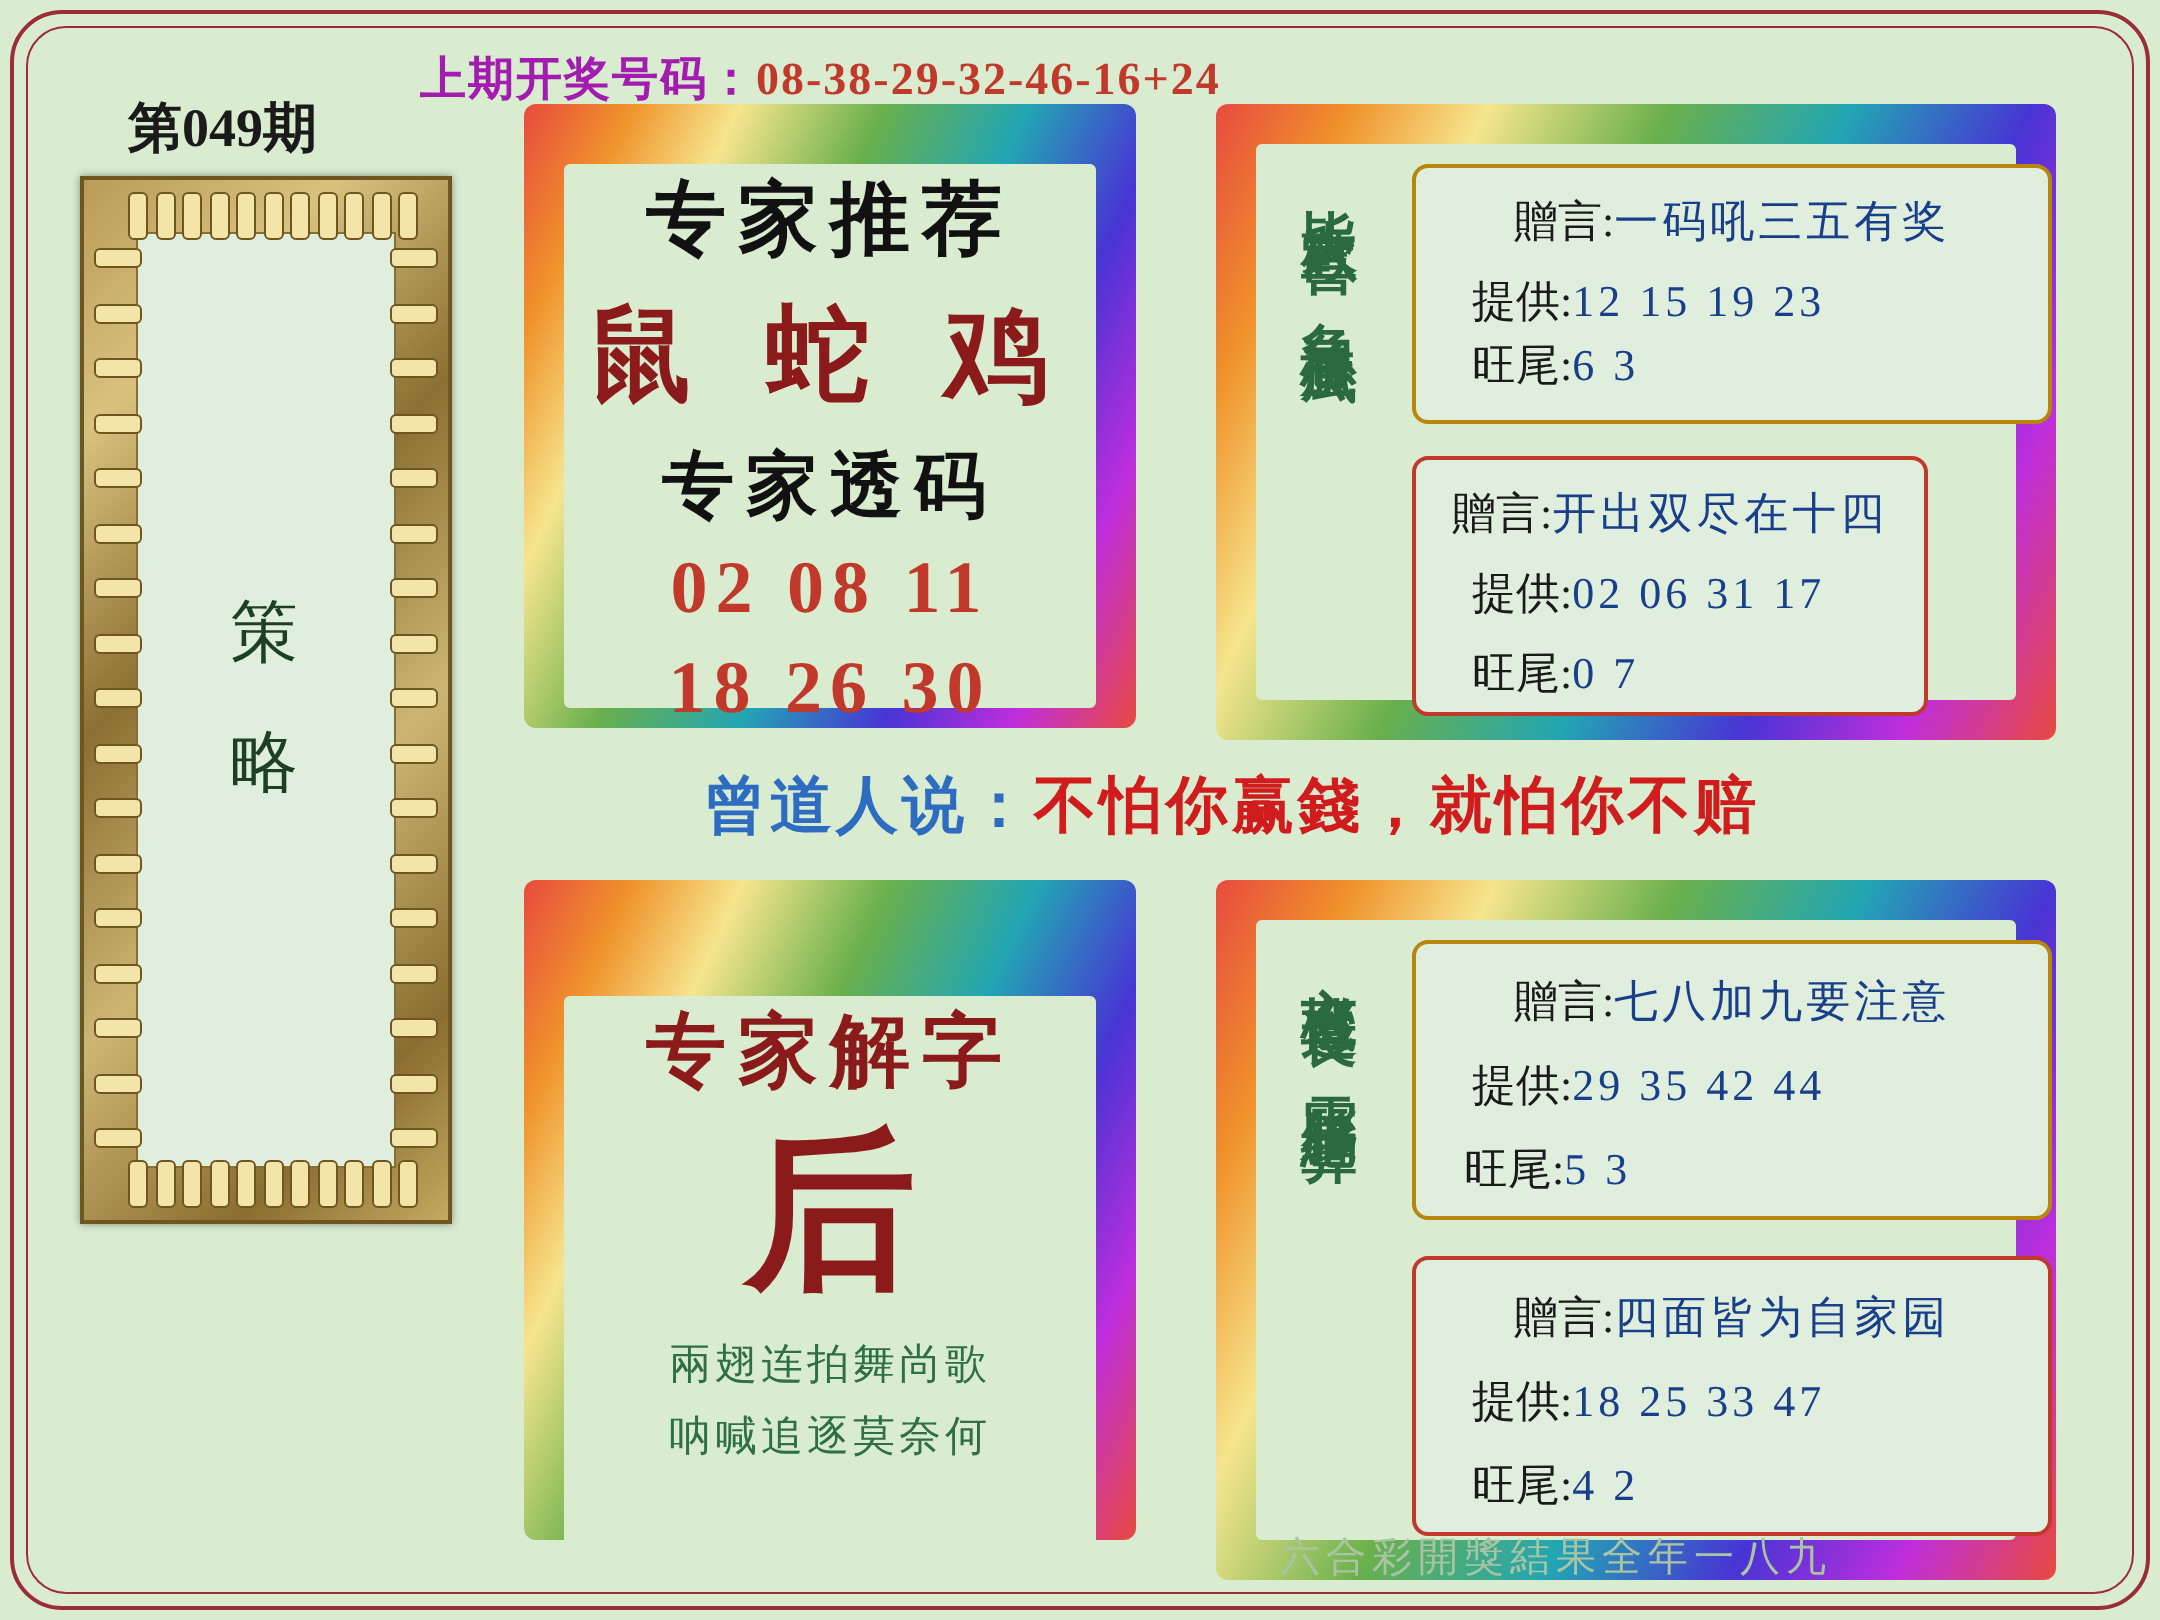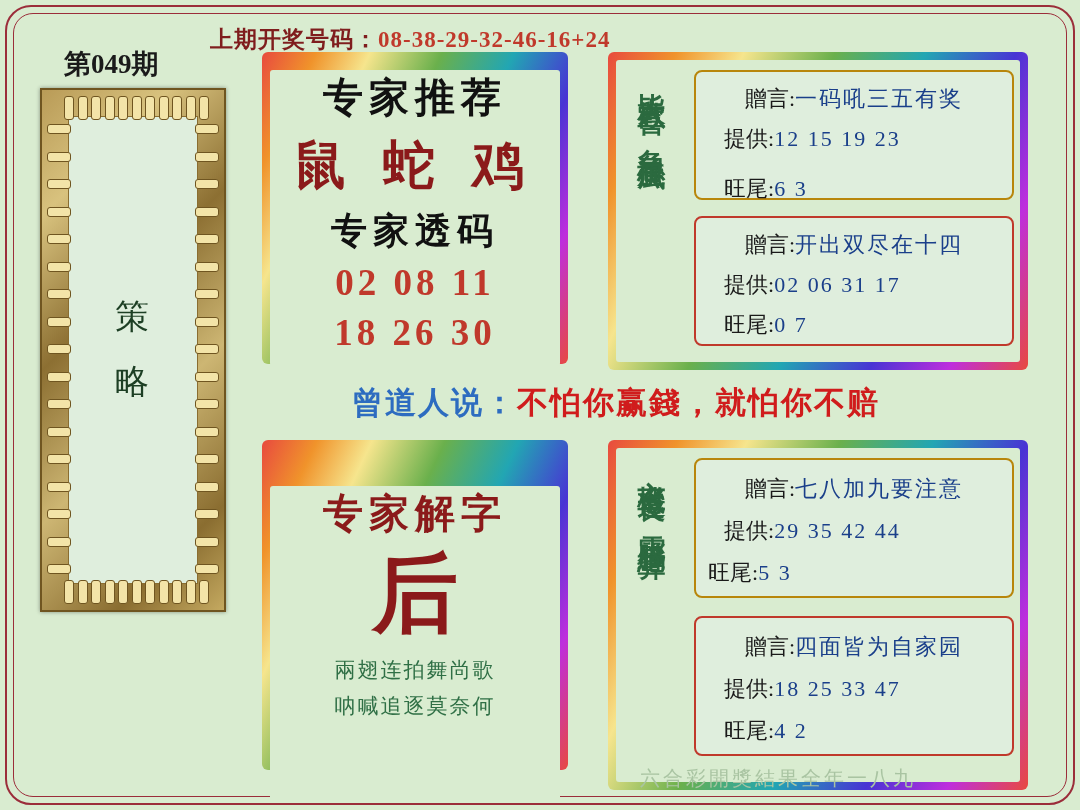--- a/index.html
+++ b/index.html
@@ -40,21 +40,21 @@
     position: absolute;
     left: 210px;
     top: 24px;
     font-size: 23px;
     color: #c0392b;
     font-family: "Liberation Serif", serif;
     font-weight: bold;
     letter-spacing: 1px;
     white-space: nowrap;
   }
-  .header-line .label { color: #7f1d1d; }
+  .header-line .label { color: #a21caf; }
   .header-line .nums { color: #c0392b; text-align: right; }
 
   .issue-label {
     position: absolute;
     left: 64px;
     top: 46px;
     font-size: 27px;
     font-weight: bold;
     color: #1a1a1a;
     font-family: "Liberation Serif", serif;
@@ -96,21 +96,21 @@
     font-size: 34px;
     color: #1d3f24;
     font-family: "Liberation Serif", serif;
     line-height: 1.9;
     letter-spacing: 2px;
   }
 
   
   .rainbow-box {
     position: absolute;
-    padding: 8px;
+    padding: 20px;
     border-radius: 6px;
     background: linear-gradient(115deg,#e84a3f 0%,#f0932b 12%,#f6e58d 24%,#6ab04c 40%,#22a6b3 56%,#4834d4 72%,#be2edd 86%,#e84a3f 100%);
     box-sizing: border-box;
   }
   .rainbow-box > .inner {
     width: 100%;
     height: 100%;
     background: #d9ecd0;
     border-radius: 3px;
     box-sizing: border-box;
@@ -359,26 +359,26 @@
     <div class="inner">
       <div class="vtext" style="left:14px; top:10px; height:290px;">皆大歡喜 急急旋風</div>
 
       <div class="tipbox" style="left:78px; top:10px; width:320px; height:130px; border-color:#b8860b;">
         <div class="row center" style="margin-top:12px;">
           <span class="lbl">贈言:</span><span class="val">一码吼三五有奖</span>
         </div>
         <div class="row" style="margin-top:10px; margin-left:28px;">
           <span class="lbl">提供:</span><span class="val">12 15 19 23</span>
         </div>
-        <div class="row" style="margin-top:20px; margin-left:28px;font-family:Liberation Serif, serif;">
+        <div class="row" style="margin-top:2px; margin-left:28px;font-family:Liberation Serif, serif;">
           <span class="lbl">旺尾:</span><span class="val">6 3</span>
         </div>
       </div>
 
-      <div class="tipbox" style="left:78px; top:156px; width:320px; height:130px; border-color:#c0392b;">
+      <div class="tipbox" style="left:78px; top:156px; width:258px; height:130px; border-color:#c0392b;">
         <div class="row center" style="margin-top:12px;">
           <span class="lbl">贈言:</span><span class="val">开出双尽在十四</span>
         </div>
         <div class="row" style="margin-top:10px; margin-left:28px;">
           <span class="lbl">提供:</span><span class="val">02 06 31 17</span>
         </div>
         <div class="row" style="margin-top:10px; margin-left:28px;">
           <span class="lbl">旺尾:</span><span class="val">0 7</span>
         </div>
       </div>
@@ -404,21 +404,21 @@
     <div class="inner">
       <div class="vtext" style="left:14px; top:10px; height:322px;">玄機道長 電腦絕算</div>
 
       <div class="tipbox" style="left:78px; top:10px; width:320px; height:140px; border-color:#b8860b;">
         <div class="row center" style="margin-top:14px;">
           <span class="lbl">贈言:</span><span class="val">七八加九要注意</span>
         </div>
         <div class="row" style="margin-top:12px; margin-left:28px;">
           <span class="lbl">提供:</span><span class="val">29 35 42 44</span>
         </div>
-        <div class="row" style="margin-top:12px; margin-left:12px;">
+        <div class="row" style="margin-top:12px; margin-left:24px;">
           <span class="lbl">旺尾:</span><span class="val">5 3</span>
         </div>
       </div>
 
       <div class="tipbox" style="left:78px; top:168px; width:320px; height:140px; border-color:#c0392b;">
         <div class="row center" style="margin-top:14px;">
           <span class="lbl">贈言:</span><span class="val">四面皆为自家园</span>
         </div>
         <div class="row" style="margin-top:12px; margin-left:28px;">
           <span class="lbl">提供:</span><span class="val">18 25 33 47</span>

